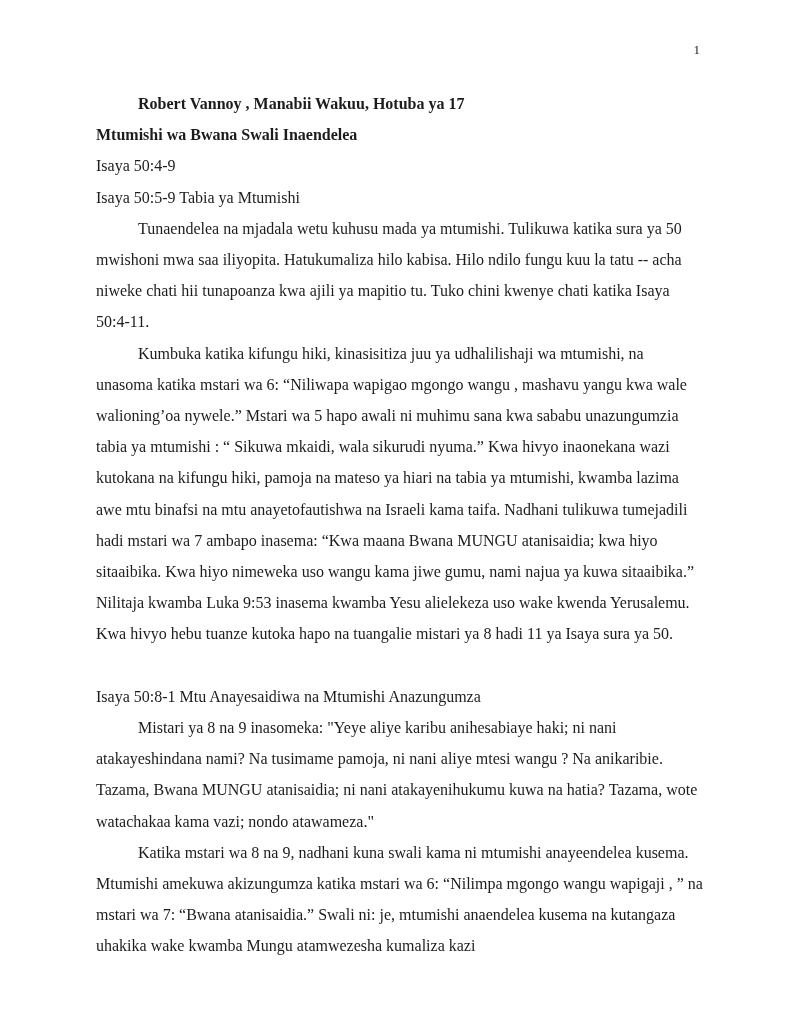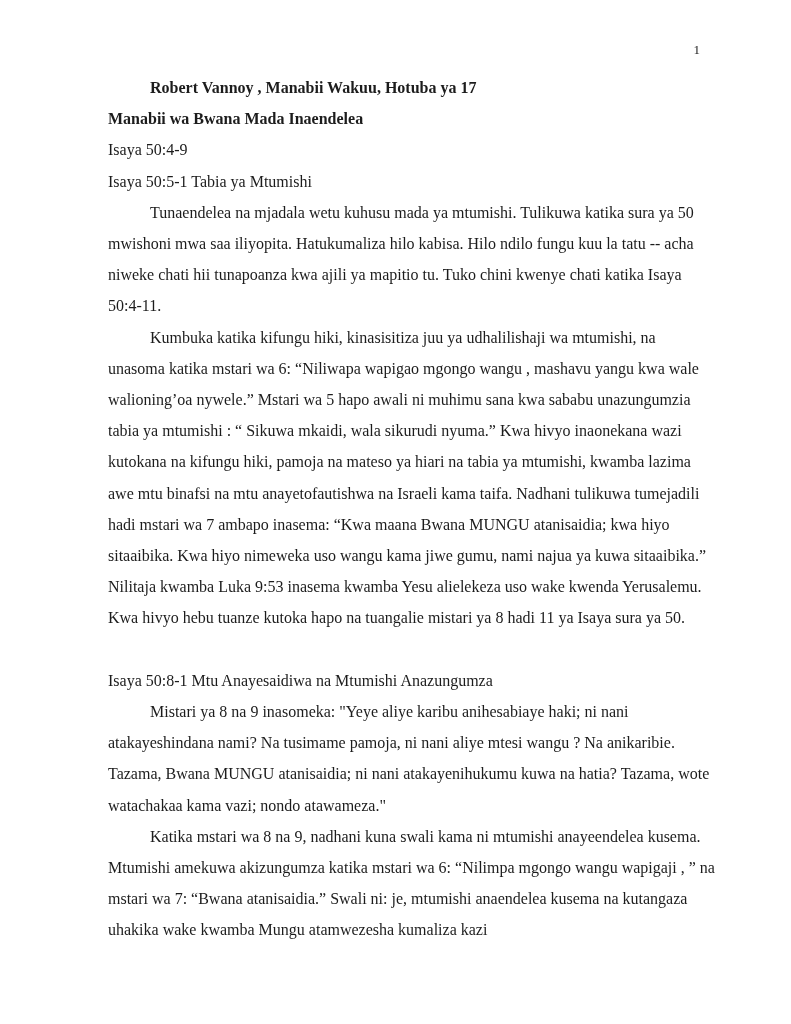--- a/index.html
+++ b/index.html
@@ -20,52 +20,51 @@
   .page-number {
     position: absolute;
     top: 42px;
     right: 91px;
     font-size: 13px;
     line-height: 16px;
     color: #222;
   }
   .content {
     position: absolute;
-    top: 72px;
+    top: 88px;
     left: 96px;
     width: 608px;
     font-size: 16px;
     line-height: 31.2px;
     text-align: left;
-    margin-left: 12px;
   }
   .line, .para {
     margin: 0;
     padding: 0;
   }
   .bold { font-weight: bold; }
   .indent { text-indent: 42px; }
   .blank-line { height: 31.2px; }
 </style>
 </head>
 <body>
 
 <div class="page">
 
   <div class="page-number">1</div>
 
   <div class="content">
 
     <p class="line bold indent">Robert Vannoy , Manabii Wakuu, Hotuba ya 17</p>
 
-    <p class="line bold">Manabii wa Bwana Mada Inaendelea</p>
+    <p class="line bold">Mtumishi wa Bwana Swali Inaendelea</p>
 
     <p class="line">Isaya 50:4-9</p>
 
-    <p class="line">Isaya 50:5-1 Tabia ya Mtumishi</p>
+    <p class="line">Isaya 50:5-9 Tabia ya Mtumishi</p>
 
     <p class="para indent">Tunaendelea na mjadala wetu kuhusu mada ya mtumishi. Tulikuwa katika sura ya 50 mwishoni mwa saa iliyopita. Hatukumaliza hilo kabisa. Hilo ndilo fungu kuu la tatu -- acha niweke chati hii tunapoanza kwa ajili ya mapitio tu. Tuko chini kwenye chati katika Isaya 50:4-11.</p>
 
     <p class="para indent">Kumbuka katika kifungu hiki, kinasisitiza juu ya udhalilishaji wa mtumishi, na unasoma katika mstari wa 6: “Niliwapa wapigao mgongo wangu , mashavu yangu kwa wale walioning’oa nywele.” Mstari wa 5 hapo awali ni muhimu sana kwa sababu unazungumzia tabia ya mtumishi : “ Sikuwa mkaidi, wala sikurudi nyuma.” Kwa hivyo inaonekana wazi kutokana na kifungu hiki, pamoja na mateso ya hiari na tabia ya mtumishi, kwamba lazima awe mtu binafsi na mtu anayetofautishwa na Israeli kama taifa. Nadhani tulikuwa tumejadili hadi mstari wa 7 ambapo inasema: “Kwa maana Bwana MUNGU atanisaidia; kwa hiyo sitaaibika. Kwa hiyo nimeweka uso wangu kama jiwe gumu, nami najua ya kuwa sitaaibika.” Nilitaja kwamba Luka 9:53 inasema kwamba Yesu alielekeza uso wake kwenda Yerusalemu. Kwa hivyo hebu tuanze kutoka hapo na tuangalie mistari ya 8 hadi 11 ya Isaya sura ya 50.</p>
 
     <div class="blank-line"></div>
 
     <p class="line">Isaya 50:8-1 Mtu Anayesaidiwa na Mtumishi Anazungumza</p>
 
     <p class="para indent">Mistari ya 8 na 9 inasomeka: "Yeye aliye karibu anihesabiaye haki; ni nani atakayeshindana nami? Na tusimame pamoja, ni nani aliye mtesi wangu ? Na anikaribie. Tazama, Bwana MUNGU atanisaidia; ni nani atakayenihukumu kuwa na hatia? Tazama, wote watachakaa kama vazi; nondo atawameza."</p>

